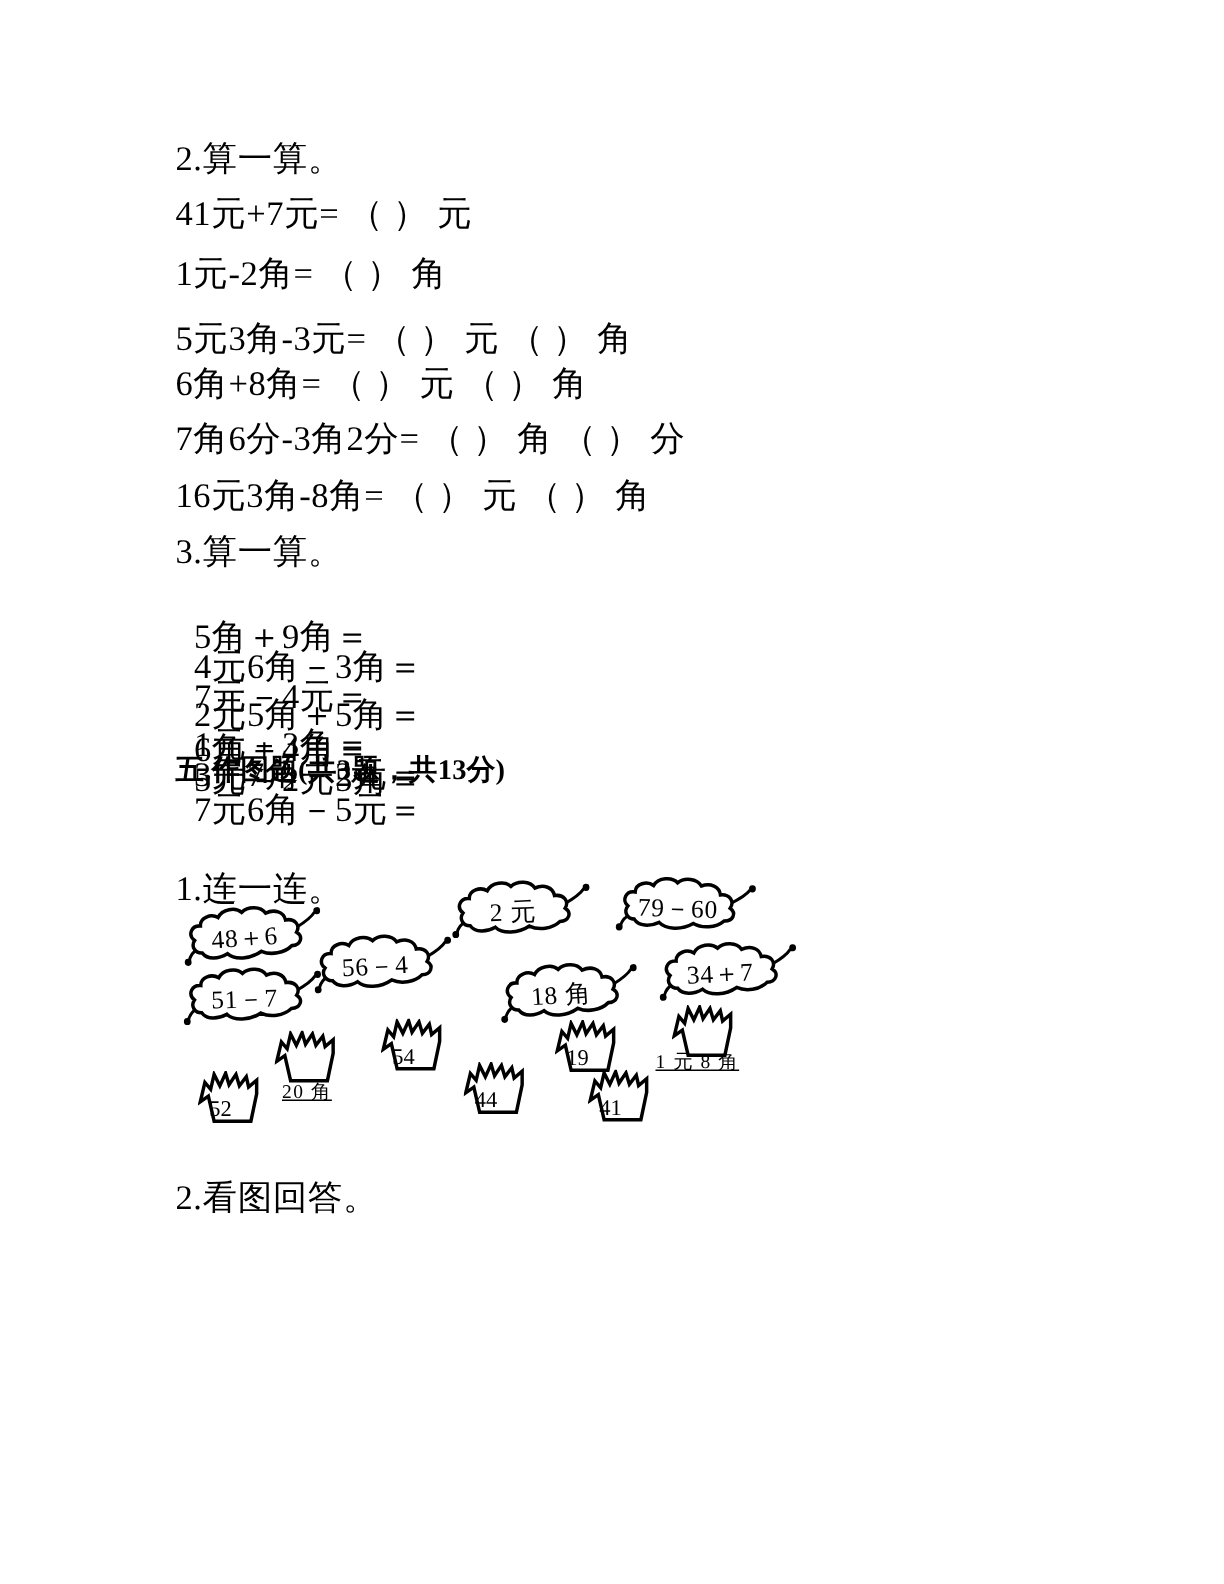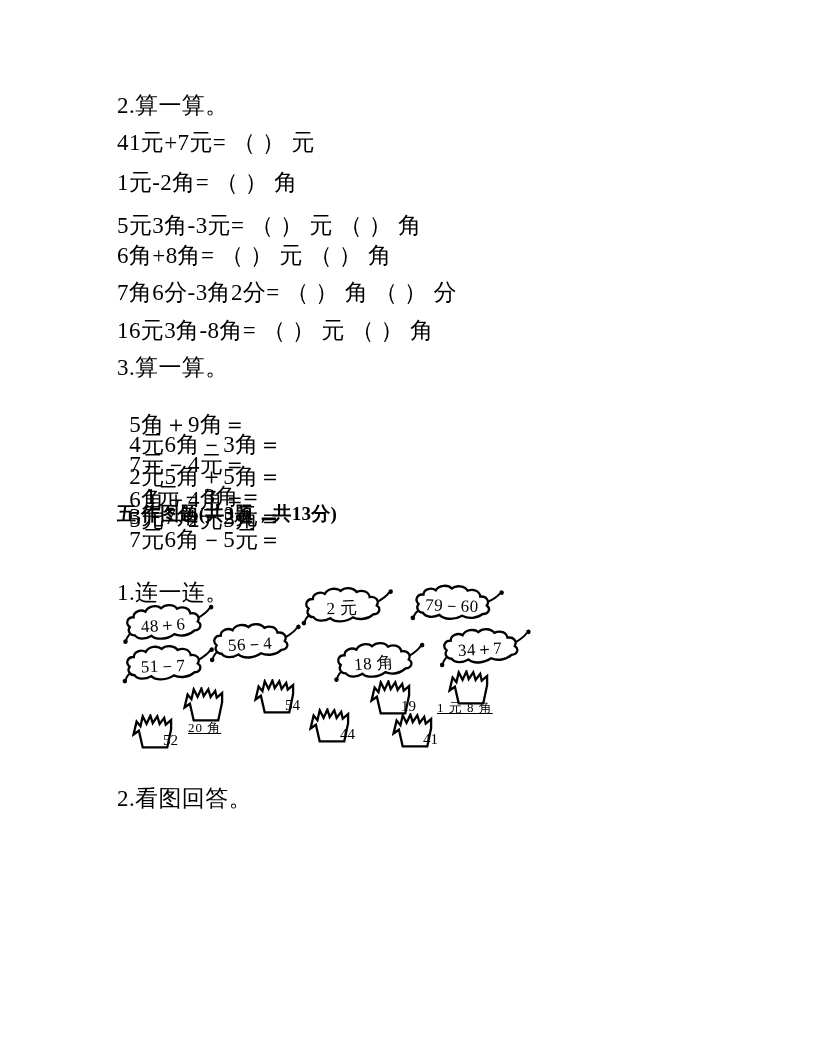--- a/index.html
+++ b/index.html
@@ -8,31 +8,31 @@
     background:#ffffff;color:#000000;
     font-family:"Liberation Serif","DejaVu Serif",serif;
   }
   .line{
     position:absolute;left:117px;font-size:23px;letter-spacing:.4px;
     white-space:pre;line-height:20px;
   }
   .heading{font-weight:bold;font-size:19px;letter-spacing:.2px;text-align:right;}
   .row .c1,.row .c2,.row .c3{display:inline-block;white-space:nowrap;vertical-align:top;}
   .row .c1{width:120px;}
-  .row .c2{width:133px;text-align:right;}
+  .row .c2{width:133px;}
   .cloud{position:absolute;width:100px;height:41px;transform-origin:50% 50%;}
   .cloud svg{position:absolute;left:0;top:0;width:100%;height:100%;}
   .clbl{
     position:absolute;left:7px;width:74px;top:50%;transform:translateY(-46%);
     text-align:center;font-size:17px;letter-spacing:.5px;white-space:nowrap;
   }
   .crown{position:absolute;width:46px;height:35px;}
   .crown svg{position:absolute;left:0;top:0;width:100%;height:100%;}
   .cnum{
-    position:absolute;left:4px;right:0;bottom:0px;text-align:right;
+    position:absolute;left:4px;right:20px;bottom:0px;text-align:center;
     font-size:15px;white-space:nowrap;
   }
   .caption{position:absolute;font-size:13px;white-space:pre;letter-spacing:1px;text-decoration:underline;}
   .defs{position:absolute;width:0;height:0;overflow:hidden;}
 </style>
 </head>
 <body>
 
 <svg class="defs" aria-hidden="true">
   <defs>

